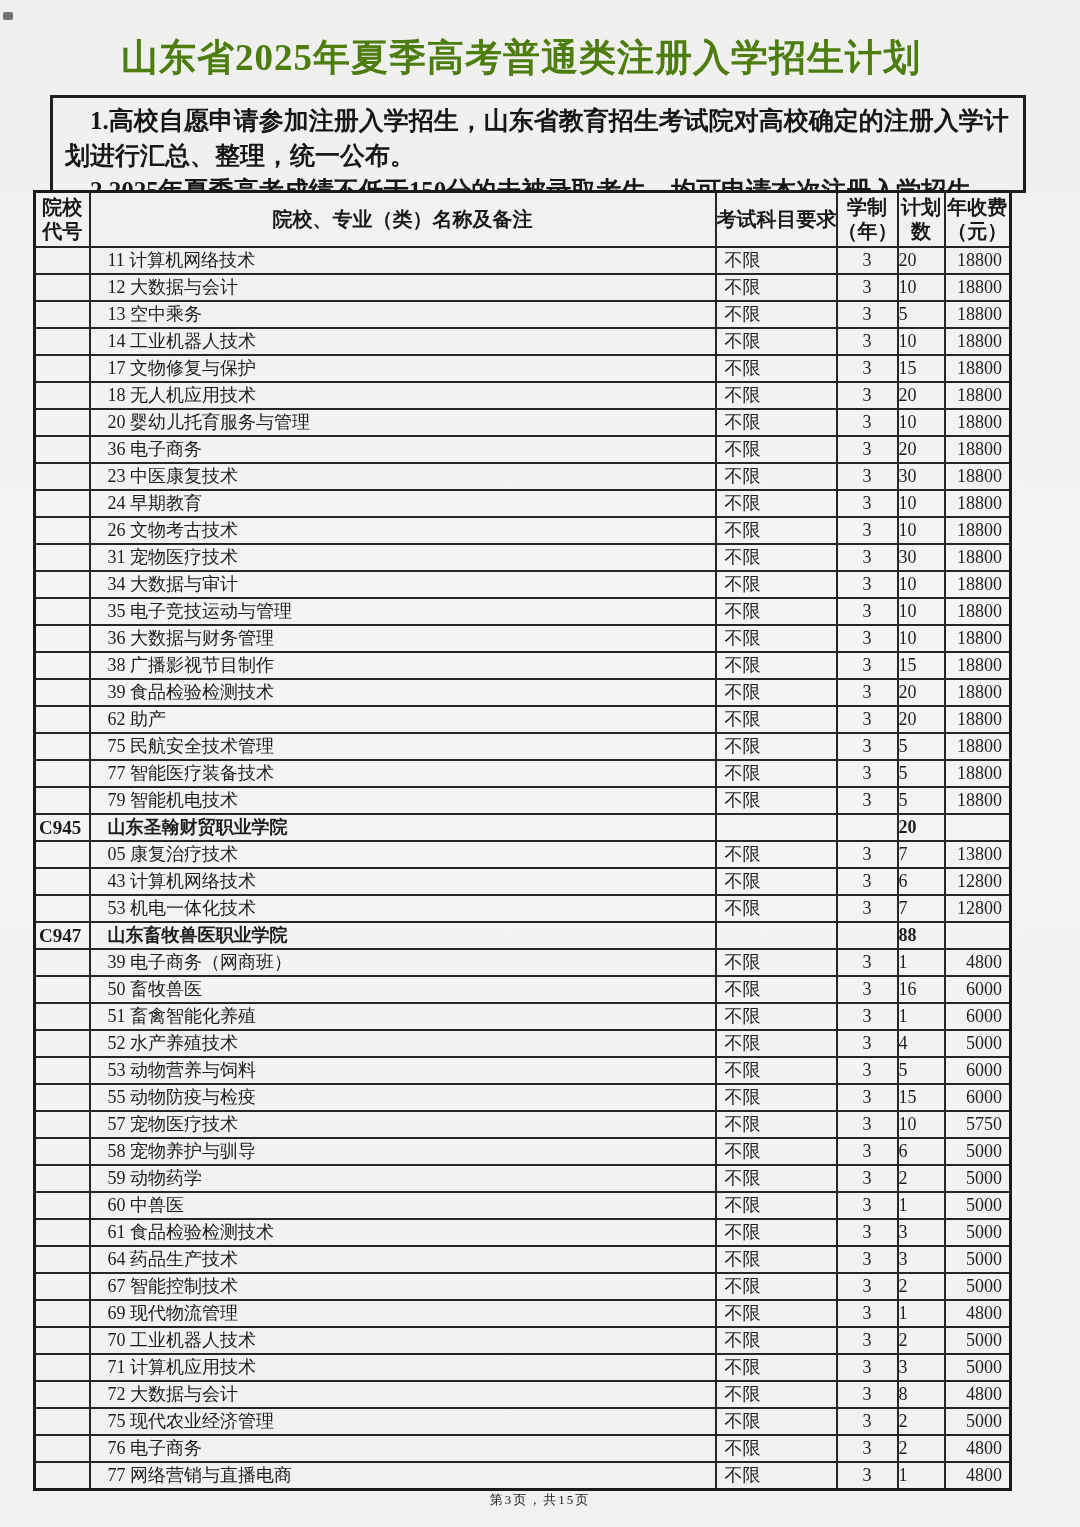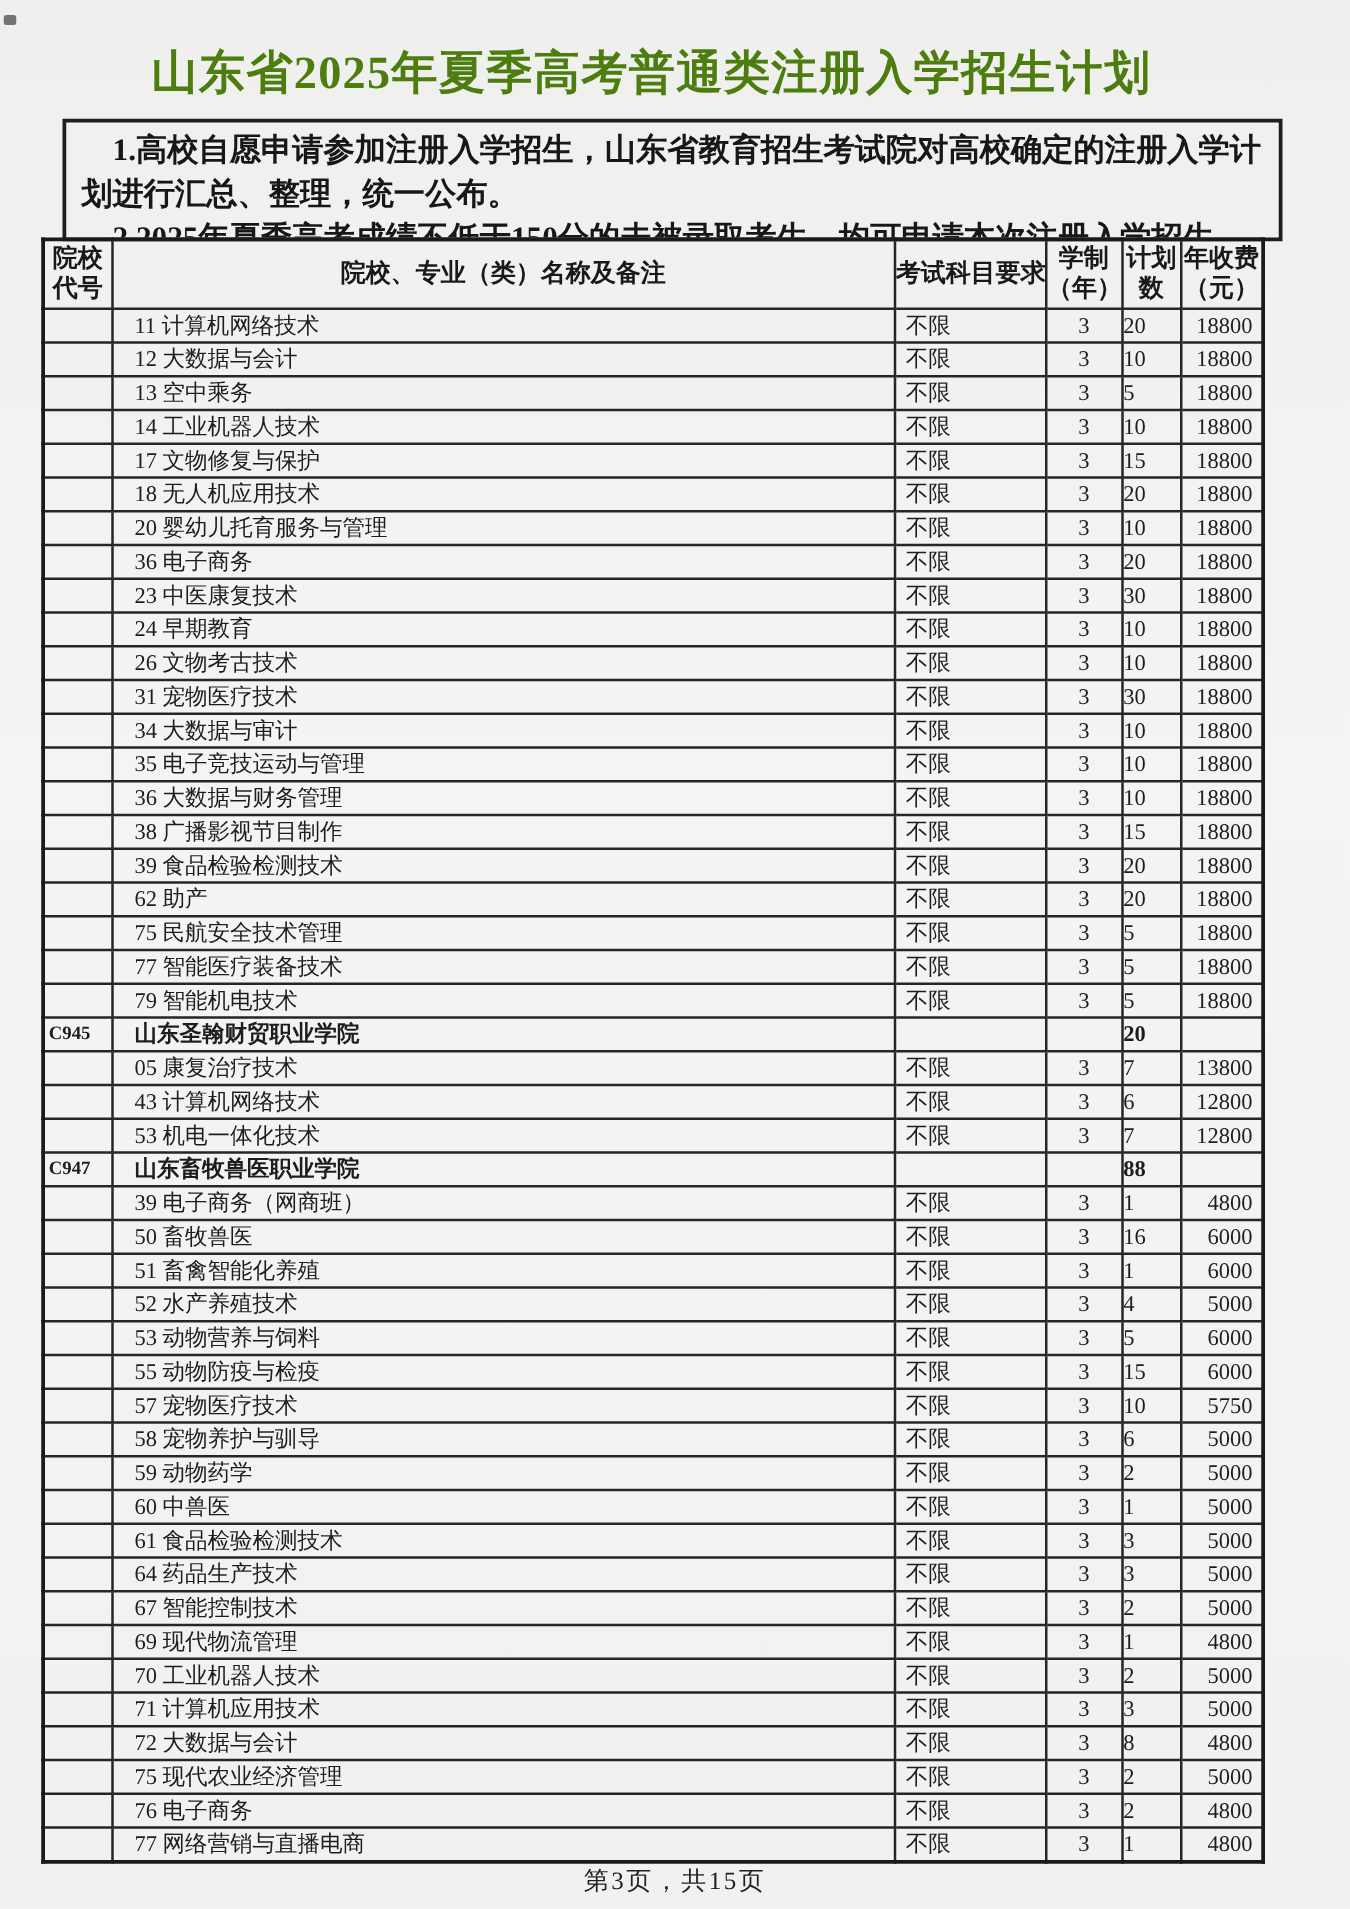--- a/index.html
+++ b/index.html
@@ -30,30 +30,30 @@
     border:2px solid #262626;overflow:hidden;white-space:nowrap;
     font-weight:400;box-sizing:border-box;
   }
   thead tr{height:55px}
   thead th{
     font-size:20px;font-weight:600;line-height:24px;
     text-align:center;padding:2px 0;color:#191919;
   }
   tbody tr{height:27px}
   tbody td{font-size:18px;line-height:25px;color:#1d1d1d;padding:0}
-  td.c-code{padding-left:3px;font-size:15px}
+  td.c-code{padding-left:3px;font-size:19px}
   td.c-name{padding-left:17px}
   td.c-exam{padding-left:8px}
   td.c-years{text-align:center}
   td.c-plan{text-align:left;padding-right:2px}
   td.c-fee{text-align:right;padding-right:7px}
   tbody tr.school td{font-weight:700}
   .page-footer{
     position:absolute;top:1491px;left:0;width:1080px;
-    text-align:center;font-size:20px;color:#222;letter-spacing:2px;
+    text-align:center;font-size:13px;color:#222;letter-spacing:2px;
   }
   .scan-speck{
     position:absolute;top:12px;left:3px;width:10px;height:8px;
     background:#555;border-radius:2px;opacity:.8;
   }
 </style>
 </head>
 <body>
 
 <div class="scan-speck"></div>

